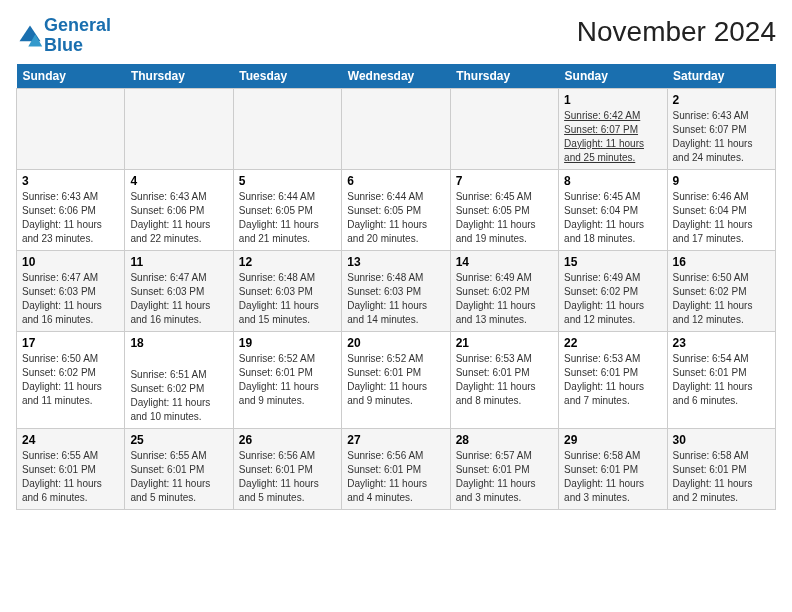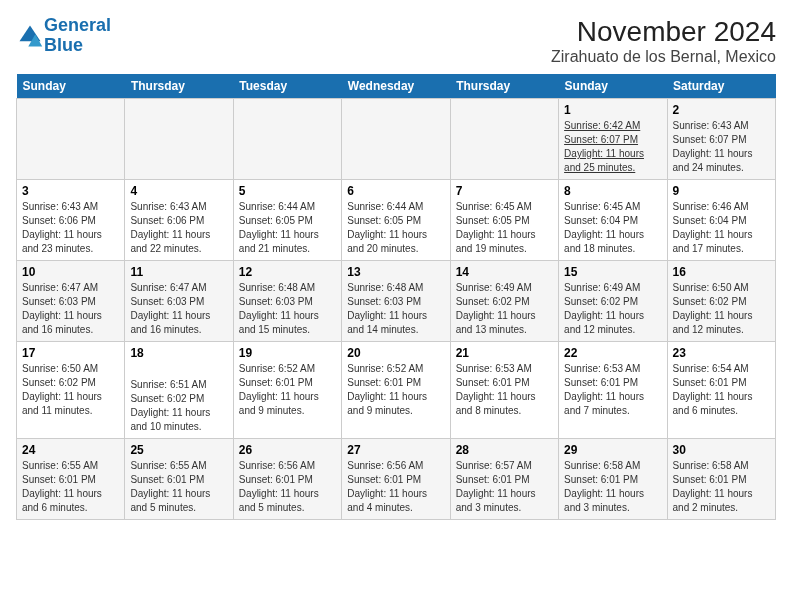--- a/index.html
+++ b/index.html
@@ -93,21 +93,20 @@
       <polygon points="16,4 28,22 4,22" fill="#1a6faf"></polygon>
       <polygon points="22,14 30,28 14,28" fill="#3399cc"></polygon>
     </svg>
     <div class="logo-text">
       <span>General</span>
       <span>Blue</span>
     </div>
   </div>
   <div class="title-block">
     <div class="month-title">November 2024</div>
-    <div class="location-title">Zirahuato de los Bernal, Mexico</div>
   </div>
 </div>
 
 <table>
   <thead>
     <tr>
     <th>Sunday</th>
         <th>Thursday</th>
         <th>Tuesday</th>
         <th>Wednesday</th>

